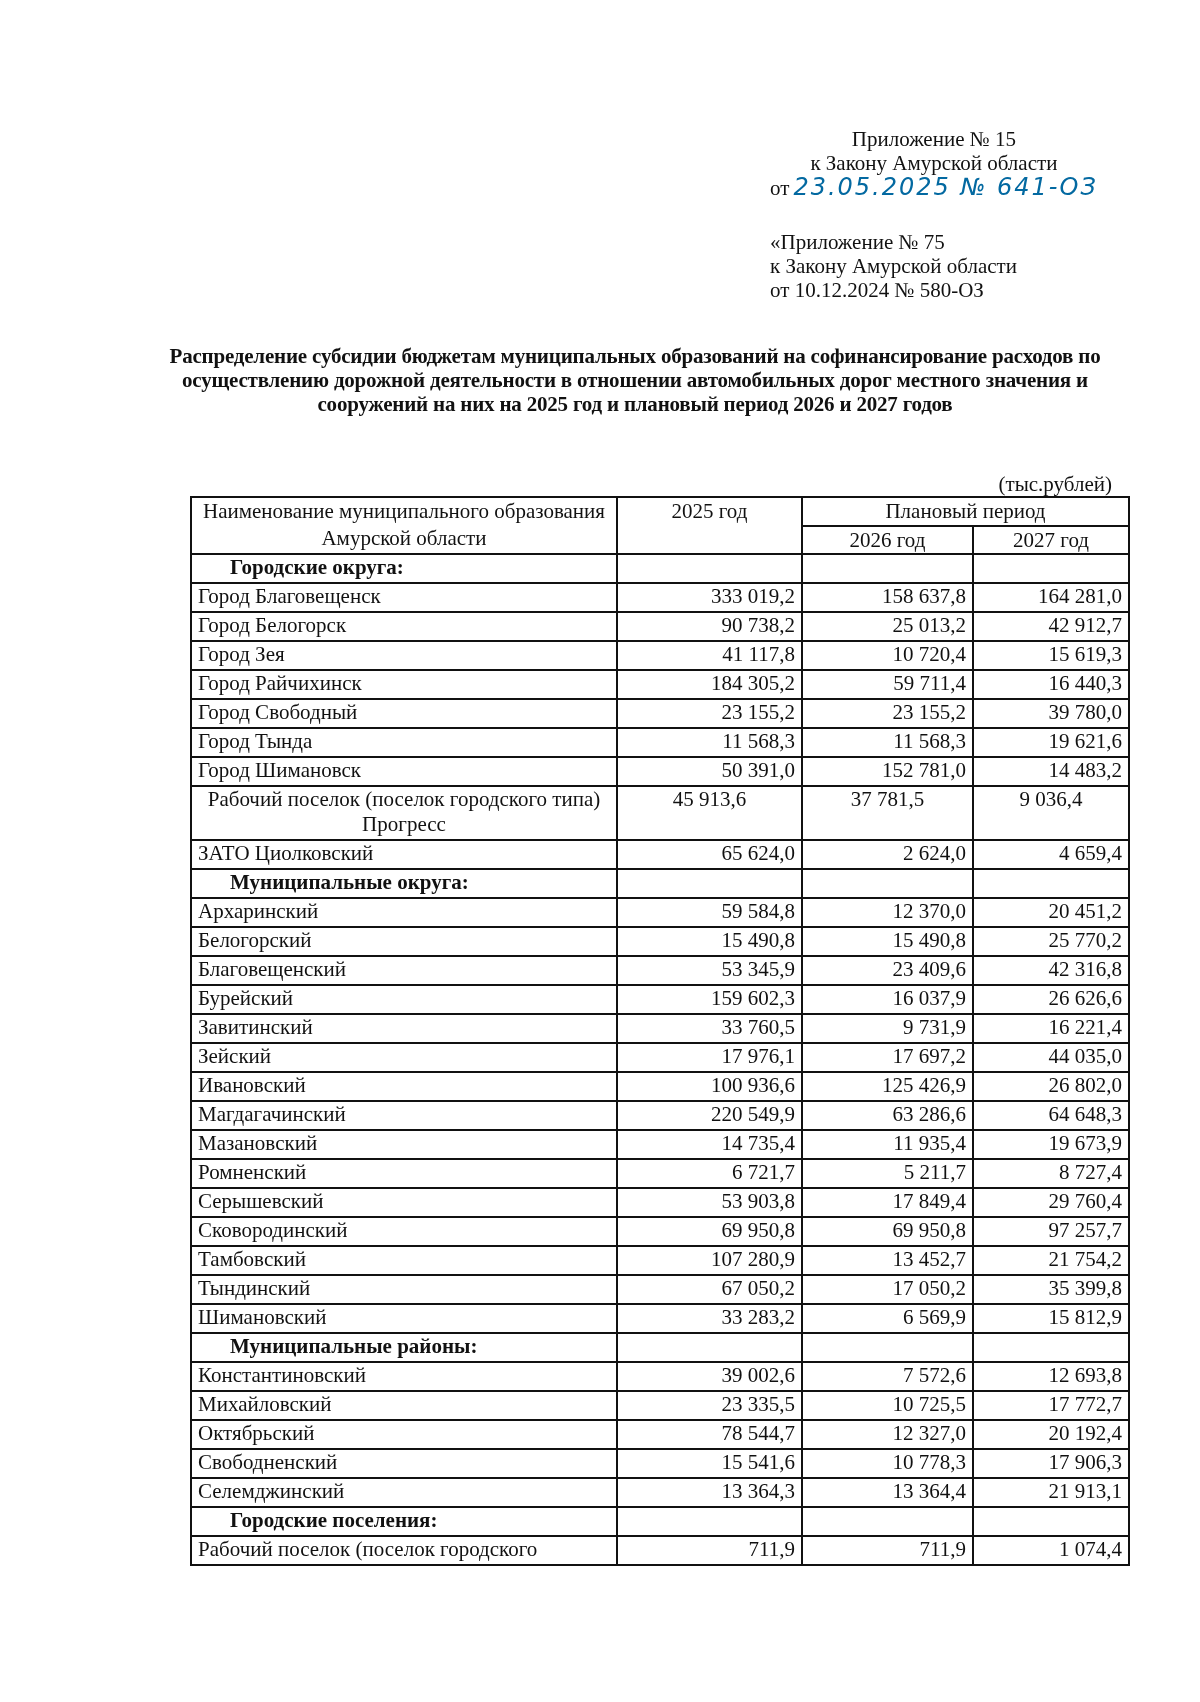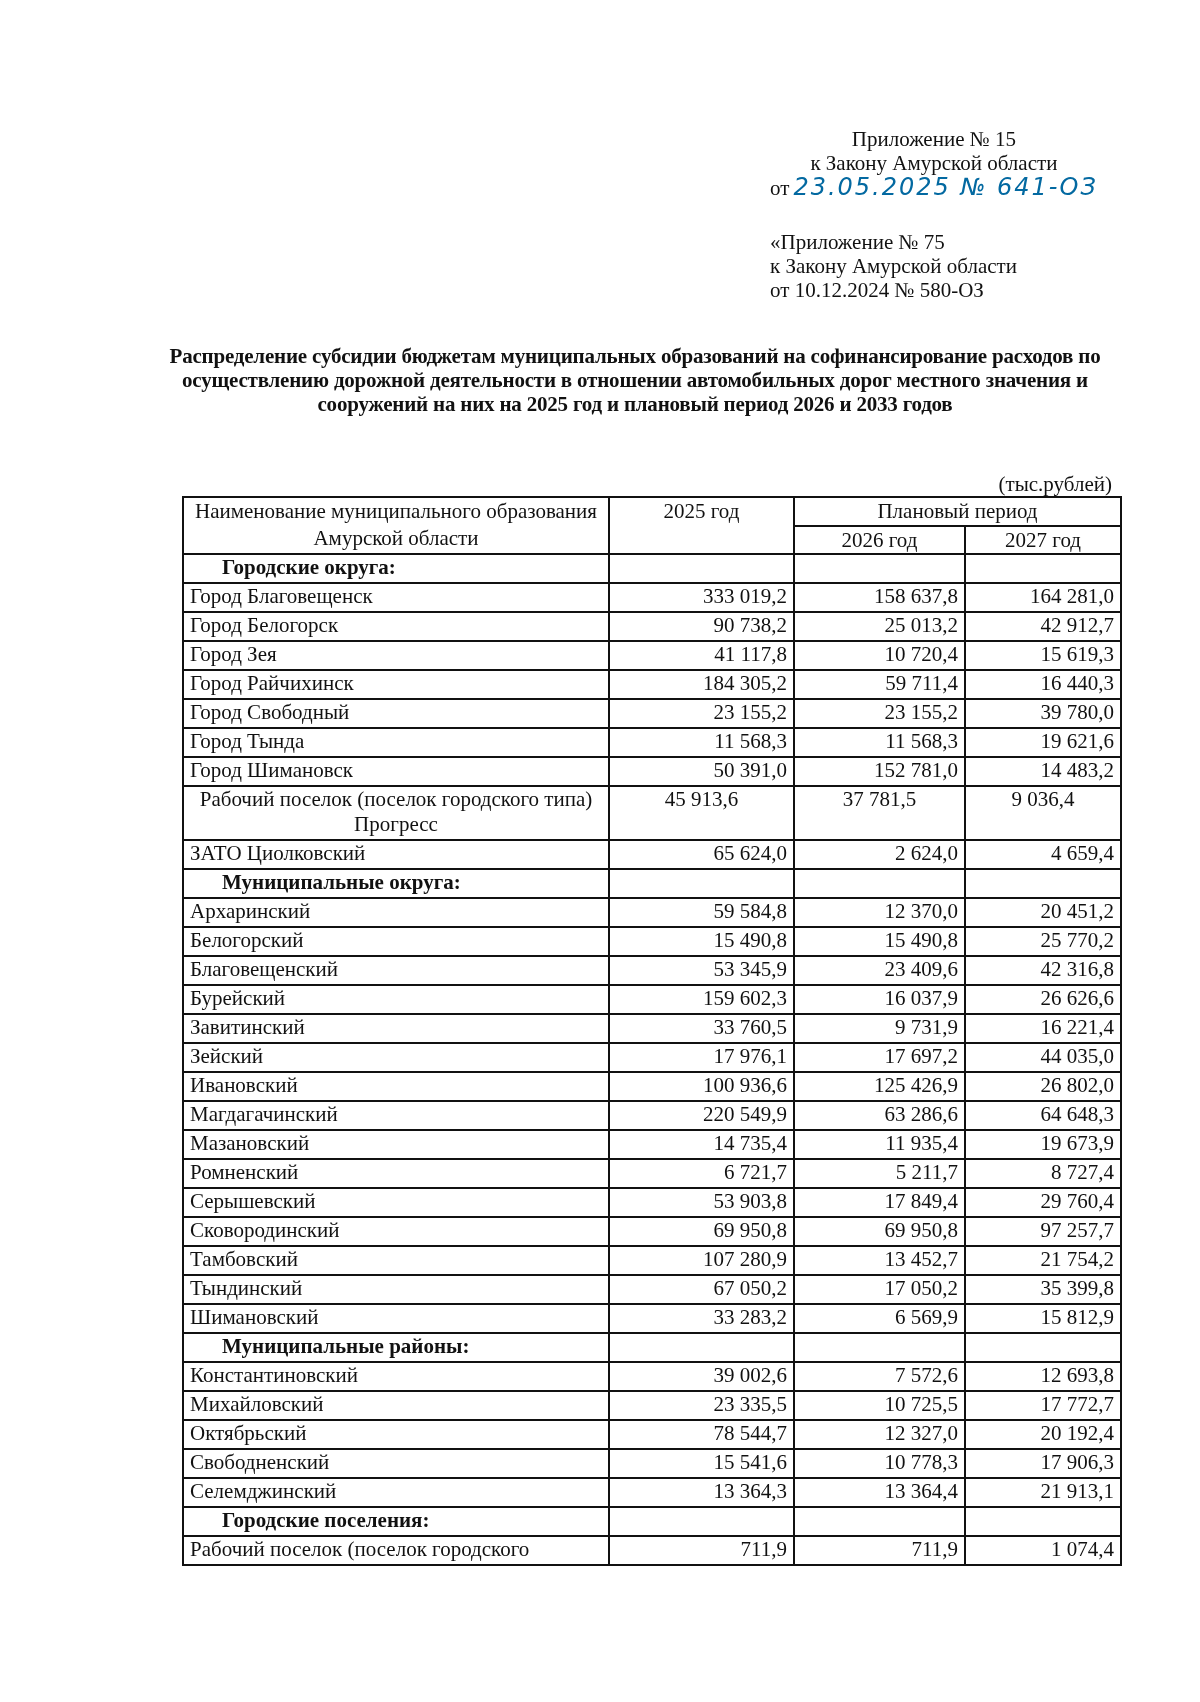--- a/index.html
+++ b/index.html
@@ -15,21 +15,21 @@
   }
   #app1 { top: 127px; text-align: center; }
   #app2 { top: 230px; }
   .title {
     position: absolute; left: 150px; width: 970px; top: 344px;
     text-align: center; font-weight: bold; font-size: 21px; line-height: 24px;
     letter-spacing: -0.2px;
   }
   .units { position: absolute; right: 88px; top: 472px; font-size: 21px; }
   table.data {
-    position: absolute; left: 182px; top: 496px; width: 938px;
+    position: absolute; left: 190px; top: 496px; width: 938px;
     border-collapse: collapse; font-size: 21px; table-layout: fixed;
   }
   table.data td, table.data th {
     border: 2px solid #111; padding: 0 6px; height: 27px; line-height: 25px;
     font-weight: normal; vertical-align: top;
   }
   table.data th { text-align: center; line-height: 27px; }
   table.data th.sub { height: 26px; line-height: 26px; }
   td.num { text-align: right; padding-right: 10px; white-space: nowrap; }
   td.name { text-align: left; }
@@ -46,21 +46,21 @@
     <span>от</span><span class="handwritten">23.05.2025 № 641-ОЗ</span>
   </div>
 </div>
 
 <div class="appendix" id="app2">
   <div class="line">«Приложение № 75</div>
   <div class="line">к Закону Амурской области</div>
   <div class="line">от 10.12.2024 № 580-ОЗ</div>
 </div>
 
-<div class="title">Распределение субсидии бюджетам муниципальных образований на софинансирование расходов по осуществлению дорожной деятельности в отношении автомобильных дорог местного значения и сооружений на них на 2025 год и плановый период 2026 и 2033 годов</div>
+<div class="title">Распределение субсидии бюджетам муниципальных образований на софинансирование расходов по осуществлению дорожной деятельности в отношении автомобильных дорог местного значения и сооружений на них на 2025 год и плановый период 2026 и 2027 годов</div>
 
 <div class="units">(тыс.рублей)</div>
 
 <table class="data">
   <colgroup>
     <col style="width:426px">
     <col style="width:185px">
     <col style="width:171px">
     <col style="width:156px">
   </colgroup>

